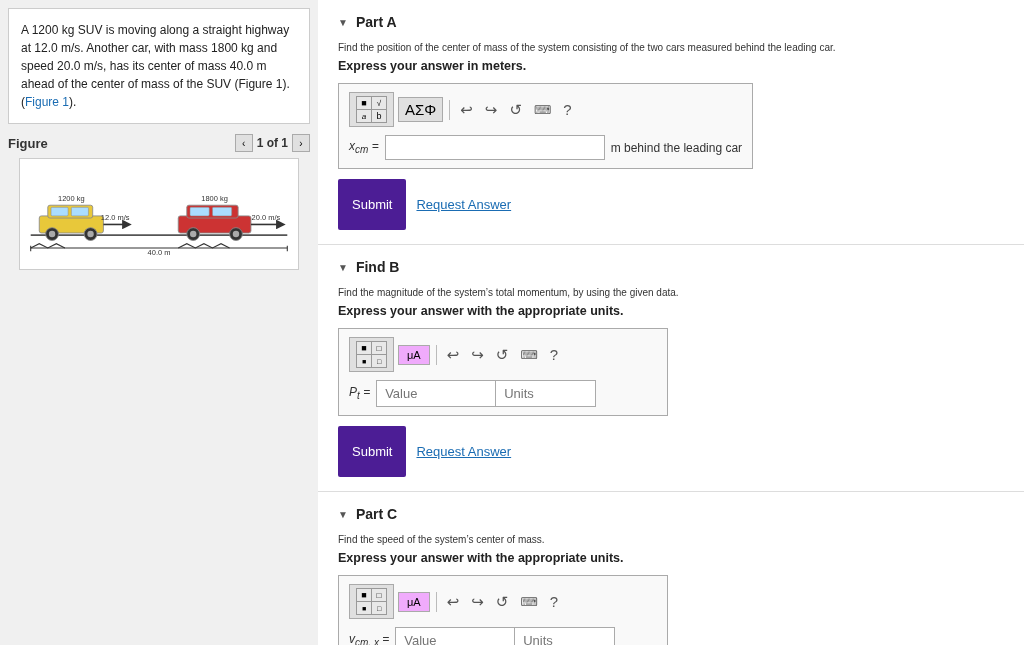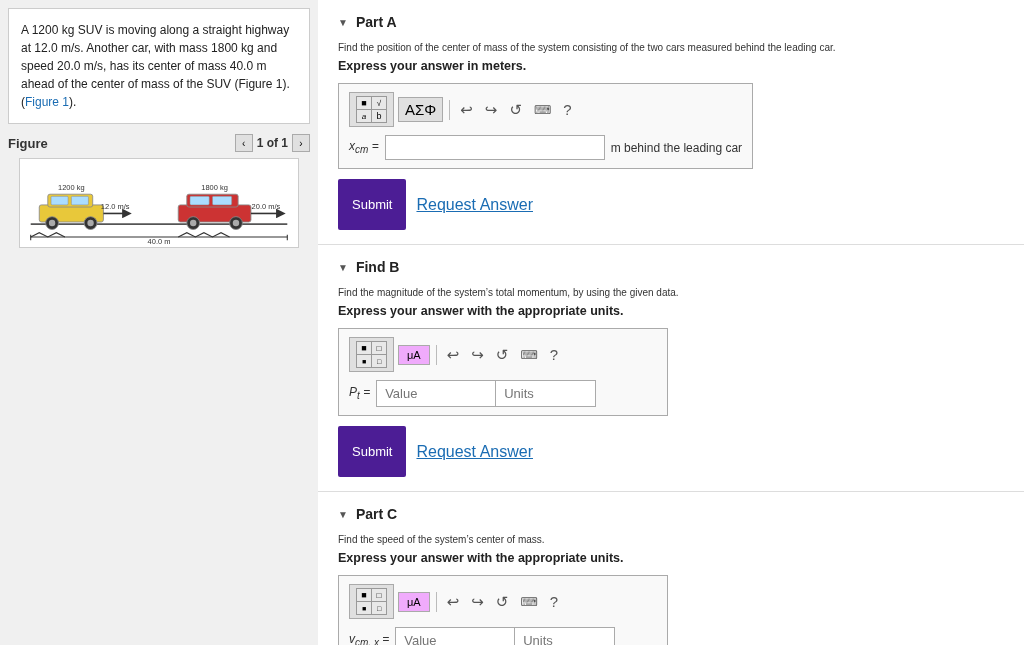--- a/index.html
+++ b/index.html
@@ -60,21 +60,21 @@
       display: flex;
       align-items: center;
       justify-content: center;
       padding: 0;
     }
 
     .figure-image-area {
       background: #fff;
       border: 1px solid #ccc;
       width: 280px;
-      height: 90px;
+      height: 112px;
       display: flex;
       align-items: center;
       justify-content: center;
       margin: 0 auto;
     }
 
     
     .right-panel {
       flex: 1;
       background: #fff;
@@ -246,21 +246,21 @@
       cursor: pointer;
       font-size: 13px;
       border-radius: 2px;
     }
 
     .btn-request {
       background: none;
       border: none;
       color: #1a6cb3;
       cursor: pointer;
-      font-size: 16px;
+      font-size: 13px;
       text-decoration: underline;
     }
 
     
     .math-grid {
       display: inline-grid;
       grid-template-columns: 1fr 1fr;
       gap: 1px;
       background: #999;
       border: 1px solid #999;

